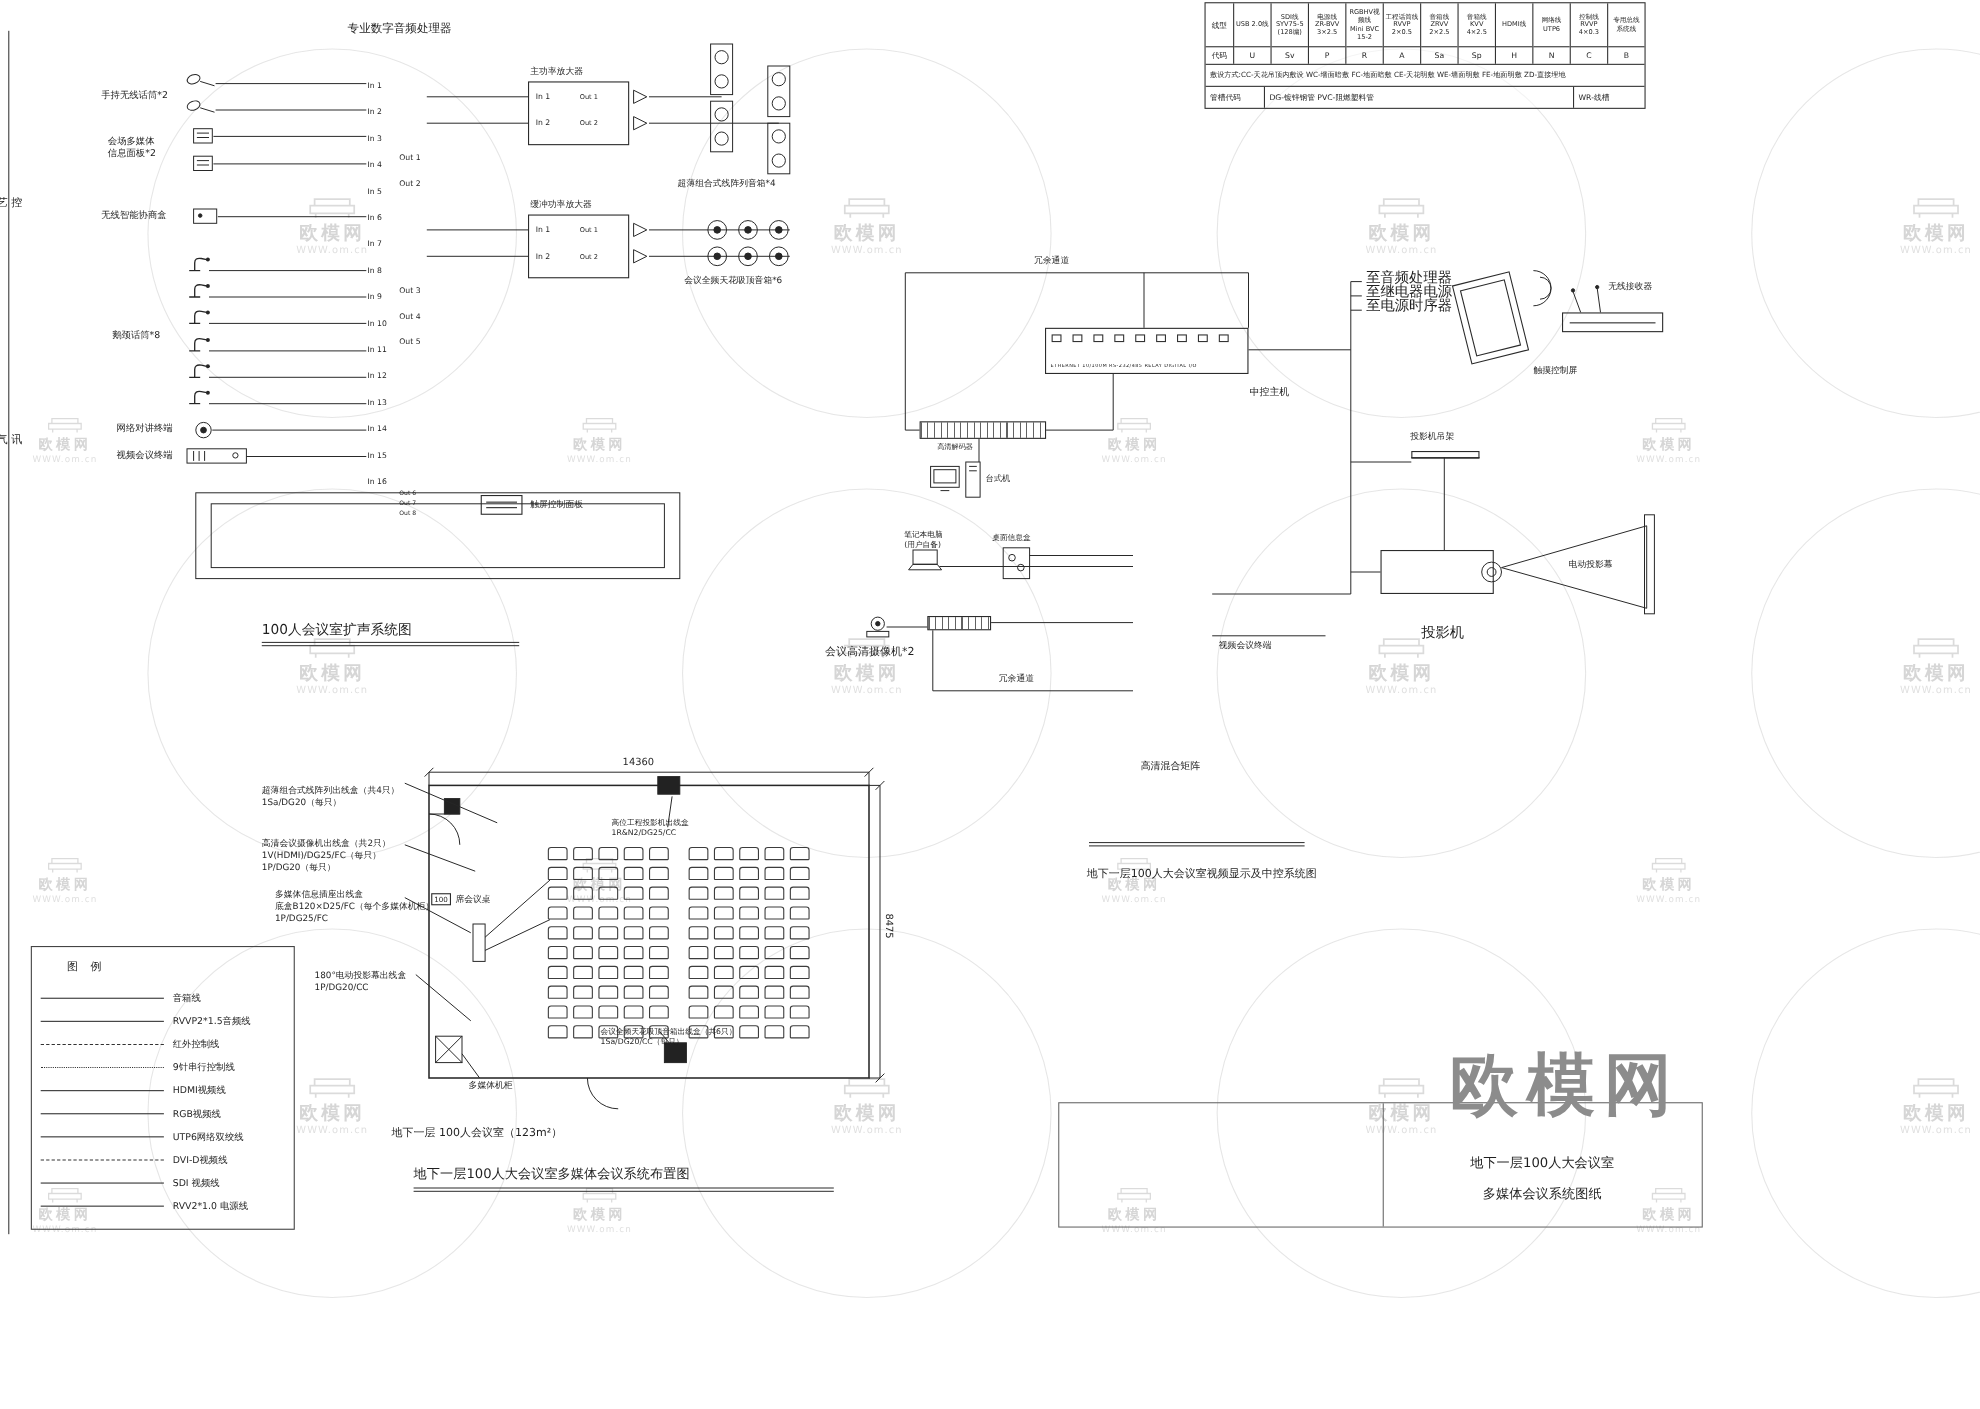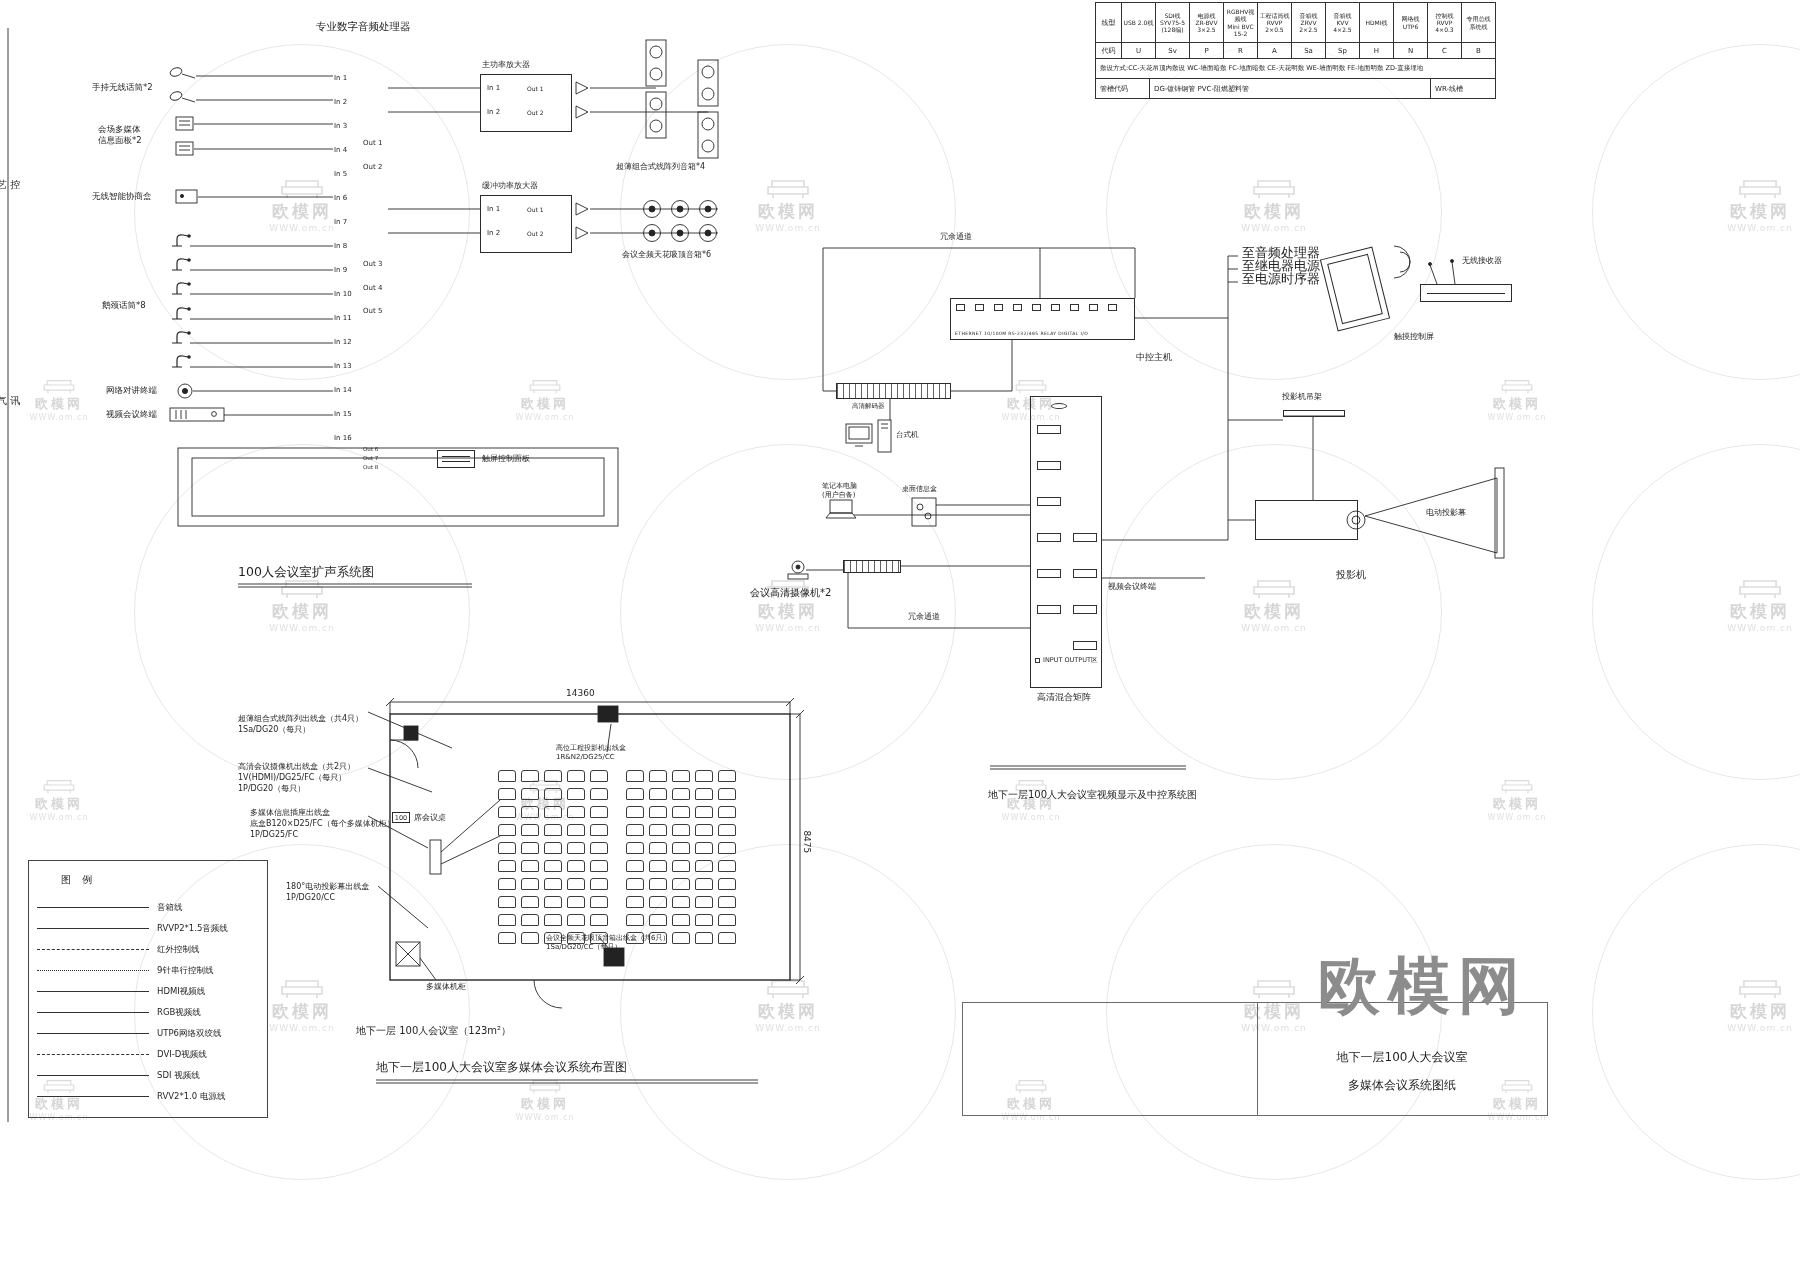--- a/index.html
+++ b/index.html
@@ -671,51 +671,36 @@
   <div class="lbl" style="left:896px;top:430px;font-size:7.5px">台式机</div>
   <div class="lbl" style="left:822px;top:482px;font-size:7px">笔记本电脑
 (用户自备)</div>
   <div class="lbl" style="left:902px;top:485px;font-size:7px">桌面信息盒</div>
 
   <div class="bx hatch" style="left:843px;top:560px;width:58px;height:13px"></div>
   <div class="lbl" style="left:750px;top:586px;font-size:10px">会议高清摄像机*2</div>
   <div class="lbl" style="left:908px;top:612px;font-size:8px">冗余通道</div>
   <div class="lbl" style="left:1108px;top:582px;font-size:8px">视频会议终端</div>
 
-  <div class="bx" style="left:1030px;top:396px;width:72px;height:292px" id="matrixbox">
-    <div style="position:absolute;left:20px;top:6px;width:16px;height:6px;border:.8px solid #333;border-radius:50%"></div>
-    <div style="position:absolute;left:4px;bottom:24px;width:5px;height:5px;border:.8px solid #333"></div>
-    <div style="position:absolute;left:12px;bottom:22px;font-size:6.5px;white-space:nowrap">INPUT    OUTPUT区</div>
-  <div class="mport" style="left: 6px; top: 28px;"></div>
-      <div class="mport" style="left: 6px; top: 64px;"></div>
-      <div class="mport" style="left: 6px; top: 100px;"></div>
-      <div class="mport" style="left: 6px; top: 136px;"></div>
-      <div class="mport" style="left: 6px; top: 172px;"></div>
-      <div class="mport" style="left: 6px; top: 208px;"></div>
-      <div class="mport" style="left: 42px; top: 136px;"></div>
-      <div class="mport" style="left: 42px; top: 172px;"></div>
-      <div class="mport" style="left: 42px; top: 208px;"></div>
-      <div class="mport" style="left: 42px; top: 244px;"></div>
-    </div>
   <div class="lbl" style="left:1037px;top:692px;font-size:9px">高清混合矩阵</div>
 
   <div class="bx" style="left:1328px;top:252px;width:54px;height:74px;transform:rotate(-14deg);border-width:1.2px">
       <div class="inner-screen"></div>
     </div>
   <div class="lbl" style="left:1394px;top:332px;font-size:8px">触摸控制屏</div>
   <div class="bx" style="left:1420px;top:284px;width:92px;height:18px">
       <div style="position:absolute;left:6px;right:6px;top:8px;border-top:.8px solid #2b2b2b"></div>
     </div>
   <div class="lbl" style="left:1462px;top:256px;font-size:8px">无线接收器</div>
 
   <div class="lbl" style="left:1282px;top:392px;font-size:8px">投影机吊架</div>
   <div class="bx" style="left:1283px;top:410px;width:62px;height:7px"></div>
   <div class="bx" style="left:1255px;top:500px;width:103px;height:40px"></div>
   <div class="lbl" style="left:1426px;top:508px;font-size:8px">电动投影幕</div>
-  <div class="lbl" style="left:1336px;top:568px;font-size:10px">投影机</div>
+  <div class="lbl" style="left:1292px;top:568px;font-size:13px">投影机</div>
 
   <div class="lbl" style="left:988px;top:788px;font-size:10px">地下一层100人大会议室视频显示及中控系统图</div>
 
   <div class="lbl" style="left:566px;top:688px;font-size:9px">14360</div>
   <div class="lbl" style="left:795px;top:836px;font-size:9px;transform:rotate(90deg)">8475</div>
 
   <div id="seatarea">
     <div class="seat-grid">
         <div class="seat"></div>
         <div class="seat"></div>

